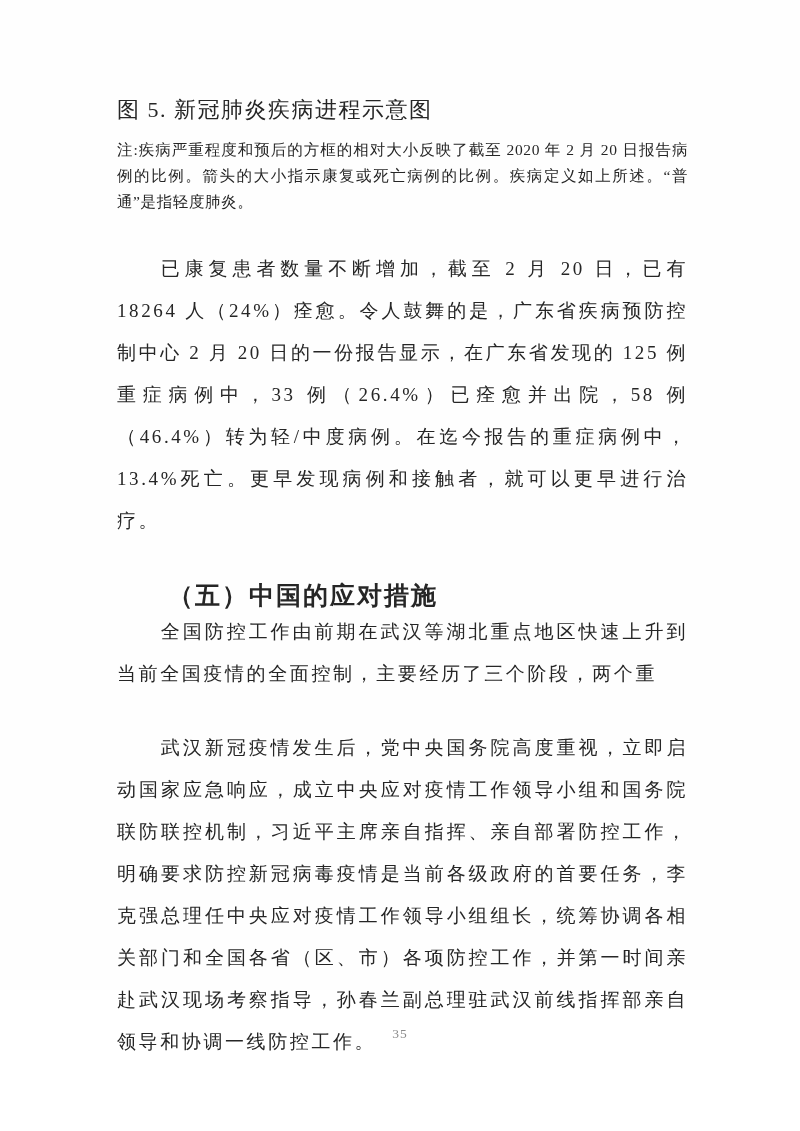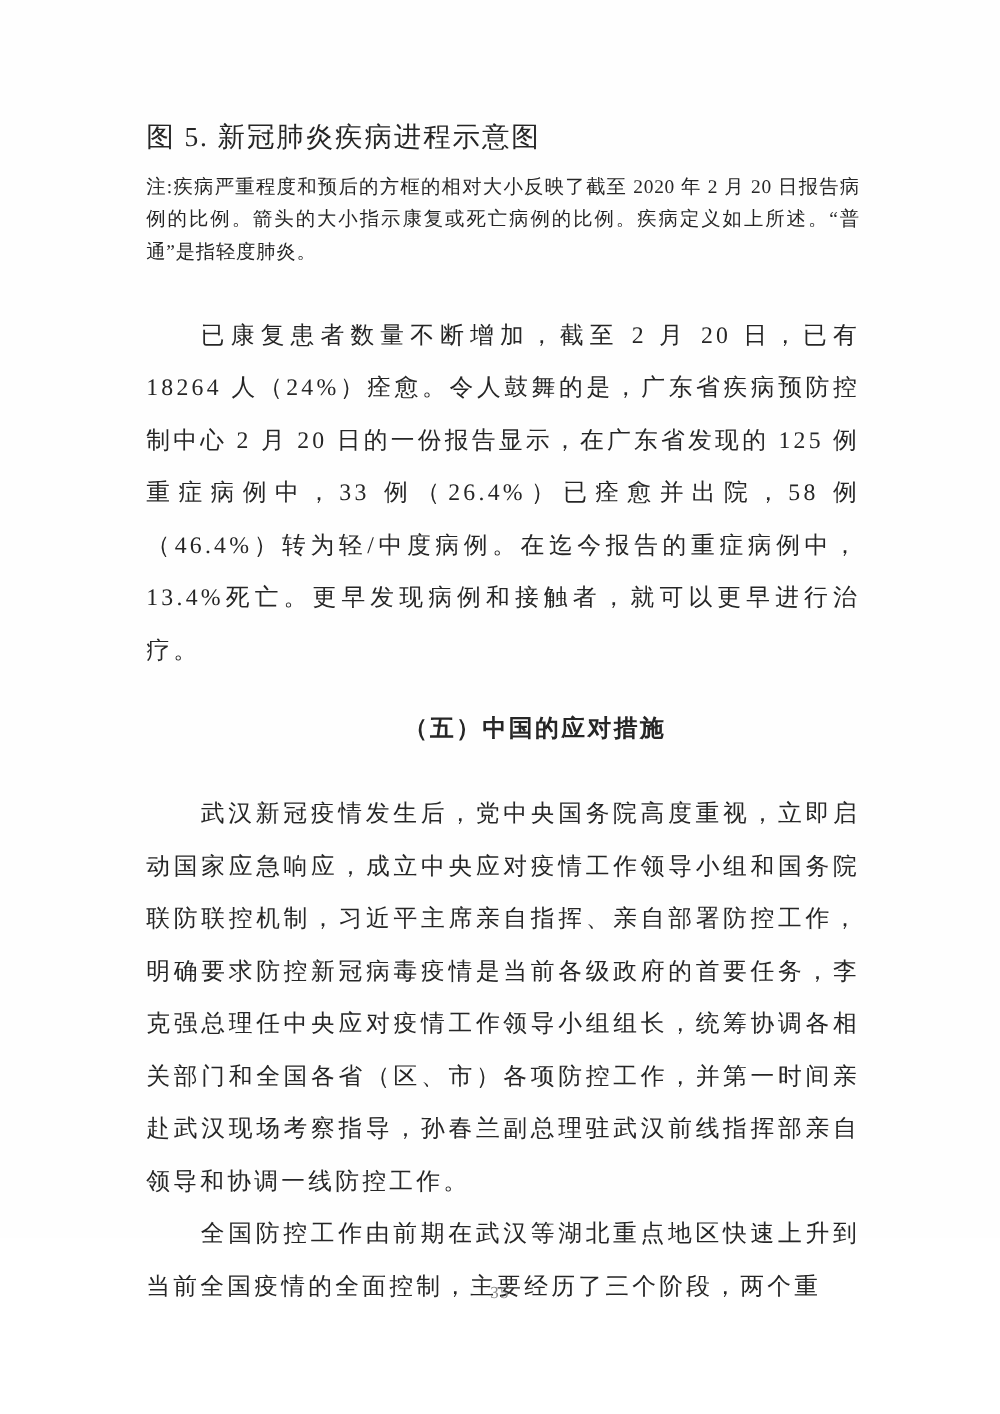--- a/index.html
+++ b/index.html
@@ -37,27 +37,26 @@
   }
   .body-para {
     font-size: 19px;
     line-height: 42px;
     letter-spacing: 2.6px;
     text-align: justify;
     text-indent: 2.3em;
   }
   .para-1 { margin-top: 33px; }
   .section-heading {
-    margin-top: 27px;
+    margin-top: 39px;
     padding-left: 51px;
-    font-size: 19px;
+    font-size: 25px;
     line-height: 30px;
     font-weight: 700;
     letter-spacing: 2px;
-    text-align: center;
   }
   .para-2 { margin-top: 32px; }
   .para-3 { margin-top: 0; }
   .page-number {
     position: absolute;
     top: 1026px;
     left: 0;
     right: 0;
     text-align: center;
     font-size: 13.5px;
@@ -71,19 +70,19 @@
 <div class="page">
 
   <div class="fig-caption">图 5. 新冠肺炎疾病进程示意图</div>
 
   <div class="fig-note">注:疾病严重程度和预后的方框的相对大小反映了截至 2020 年 2 月 20 日报告病例的比例。箭头的大小指示康复或死亡病例的比例。疾病定义如上所述。“普通”是指轻度肺炎。</div>
 
   <div class="body-para para-1">已康复患者数量不断增加，截至 2 月 20 日，已有 18264 人（24%）痊愈。令人鼓舞的是，广东省疾病预防控制中心 2 月 20 日的一份报告显示，在广东省发现的 125 例重症病例中，33 例（26.4%）已痊愈并出院，58 例（46.4%）转为轻/中度病例。在迄今报告的重症病例中，13.4%死亡。更早发现病例和接触者，就可以更早进行治疗。</div>
 
   <div class="section-heading">（五）中国的应对措施</div>
 
+  <div class="body-para para-3">全国防控工作由前期在武汉等湖北重点地区快速上升到当前全国疫情的全面控制，主要经历了三个阶段，两个重</div>
+
   <div class="body-para para-2">武汉新冠疫情发生后，党中央国务院高度重视，立即启动国家应急响应，成立中央应对疫情工作领导小组和国务院联防联控机制，习近平主席亲自指挥、亲自部署防控工作，明确要求防控新冠病毒疫情是当前各级政府的首要任务，李克强总理任中央应对疫情工作领导小组组长，统筹协调各相关部门和全国各省（区、市）各项防控工作，并第一时间亲赴武汉现场考察指导，孙春兰副总理驻武汉前线指挥部亲自领导和协调一线防控工作。</div>
-
-  <div class="body-para para-3">全国防控工作由前期在武汉等湖北重点地区快速上升到当前全国疫情的全面控制，主要经历了三个阶段，两个重</div>
 
   <div class="page-number">35</div>
 
 </div>
 
 </body></html>

